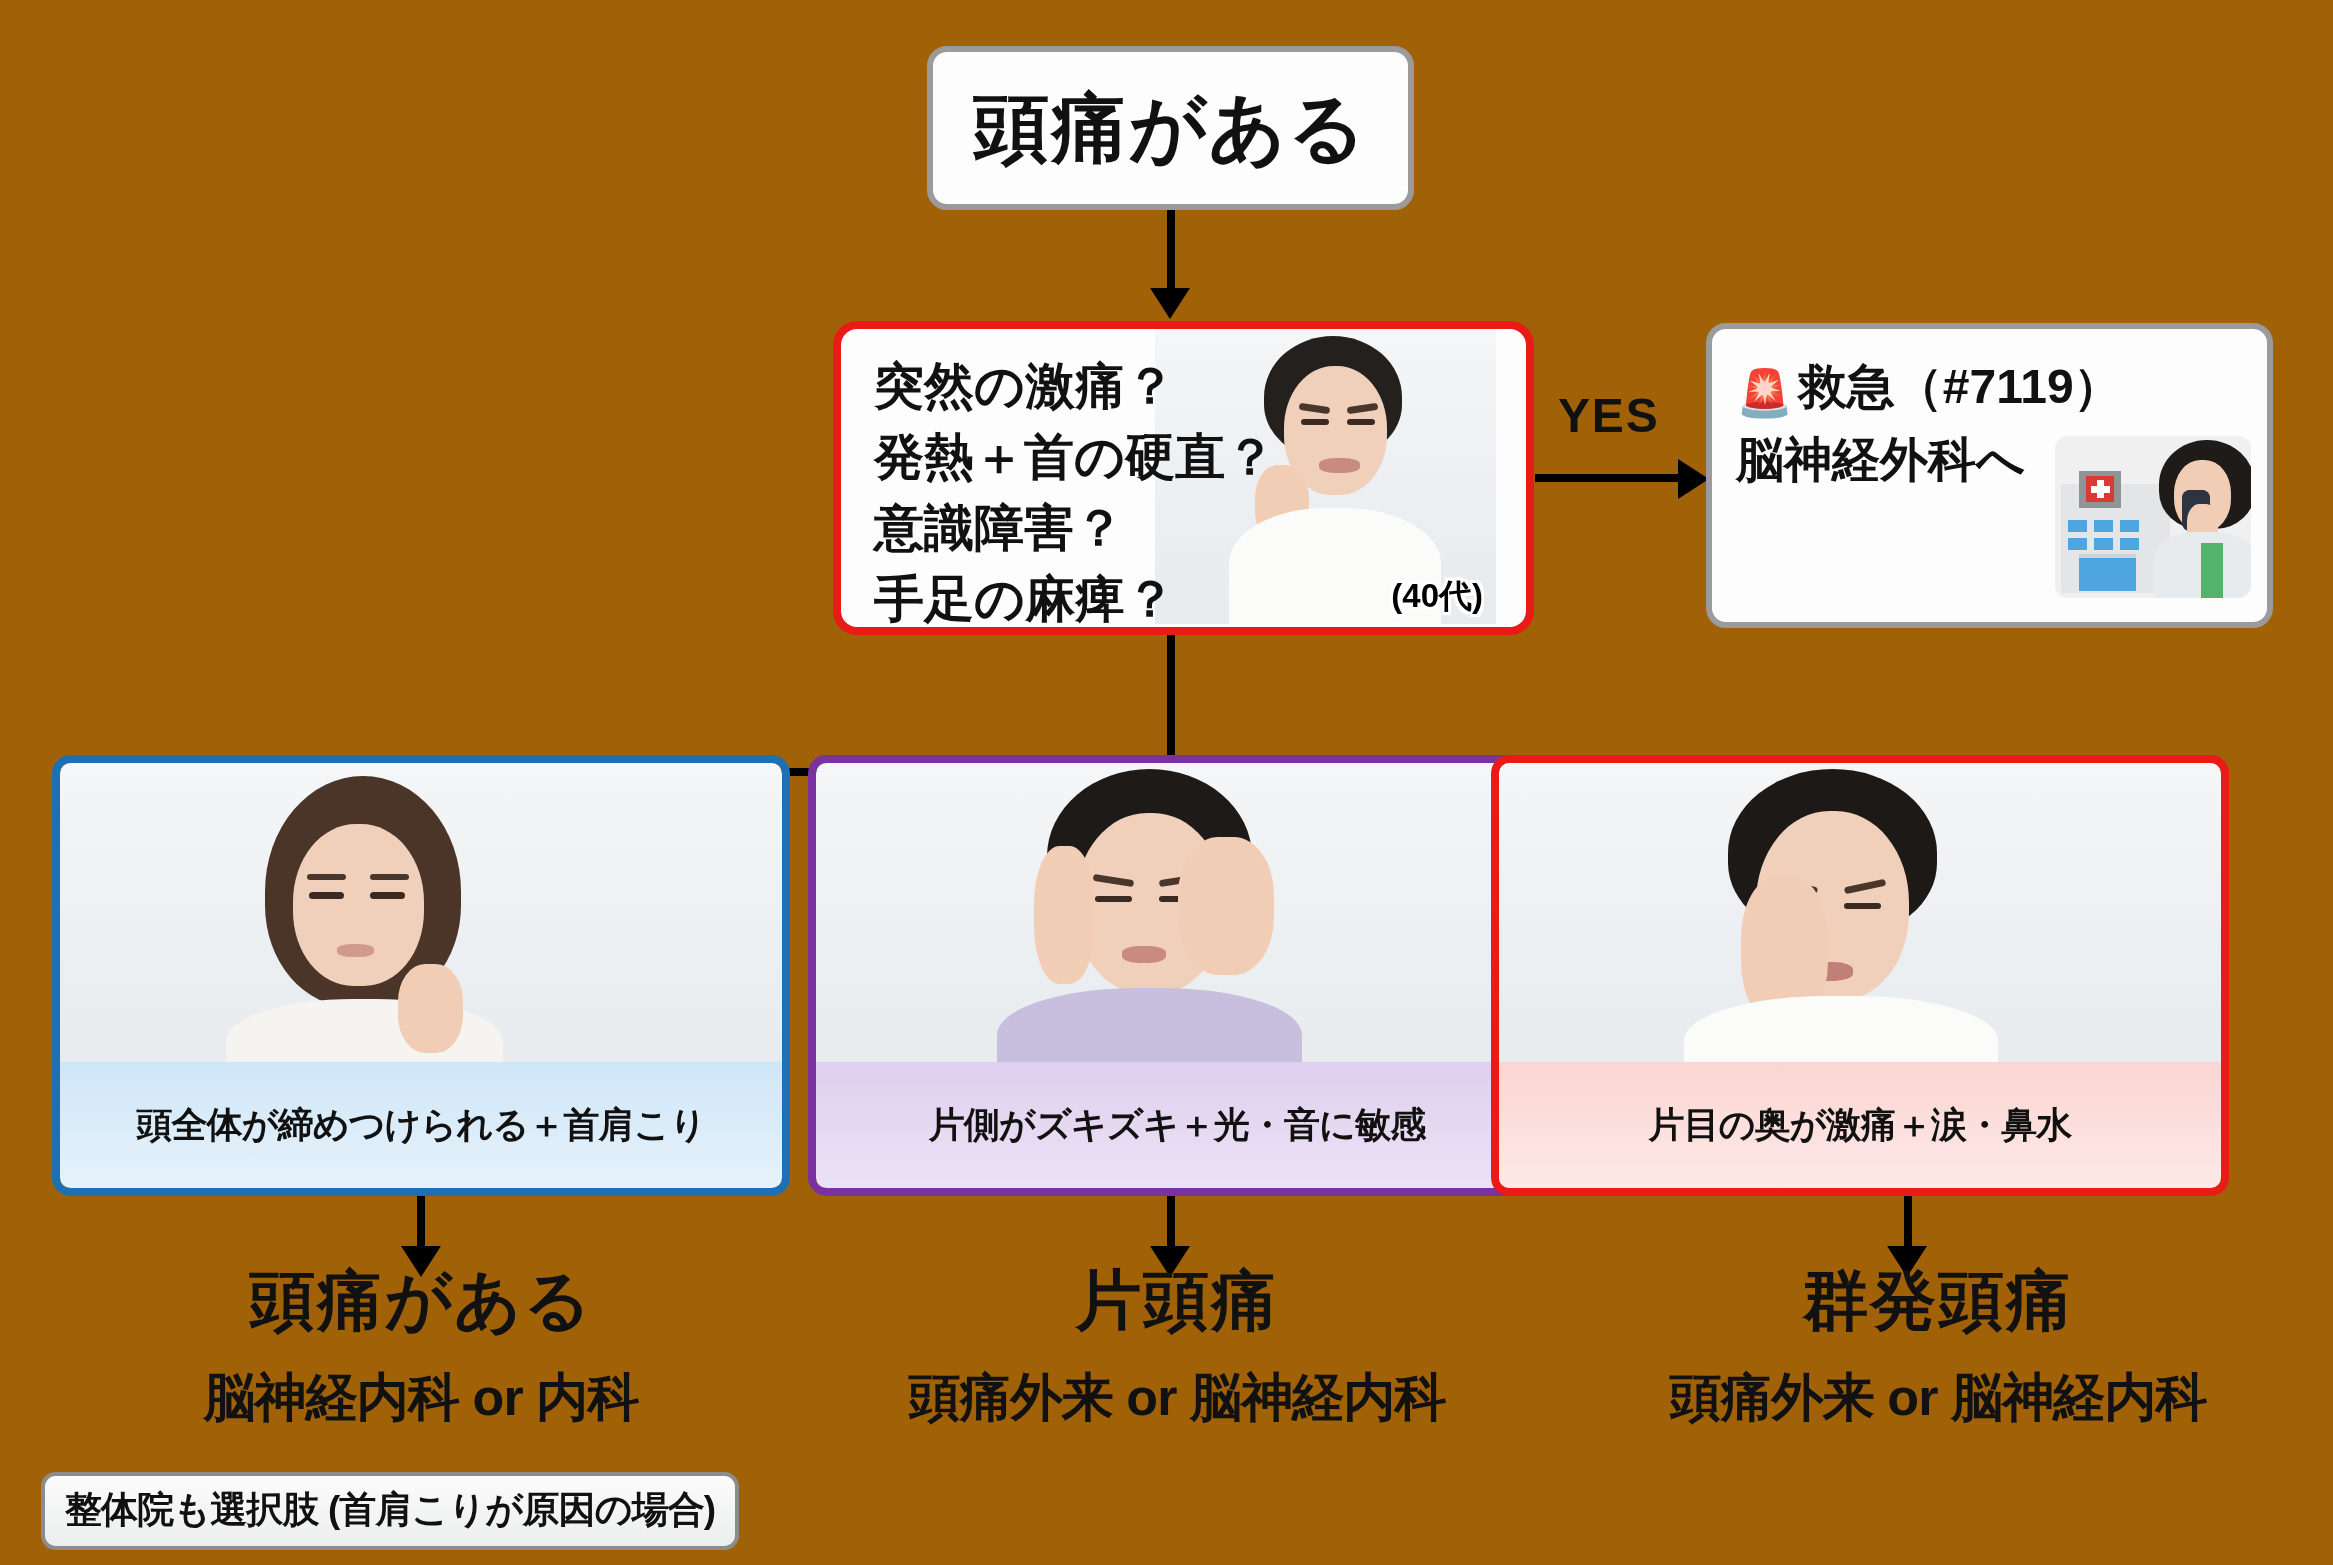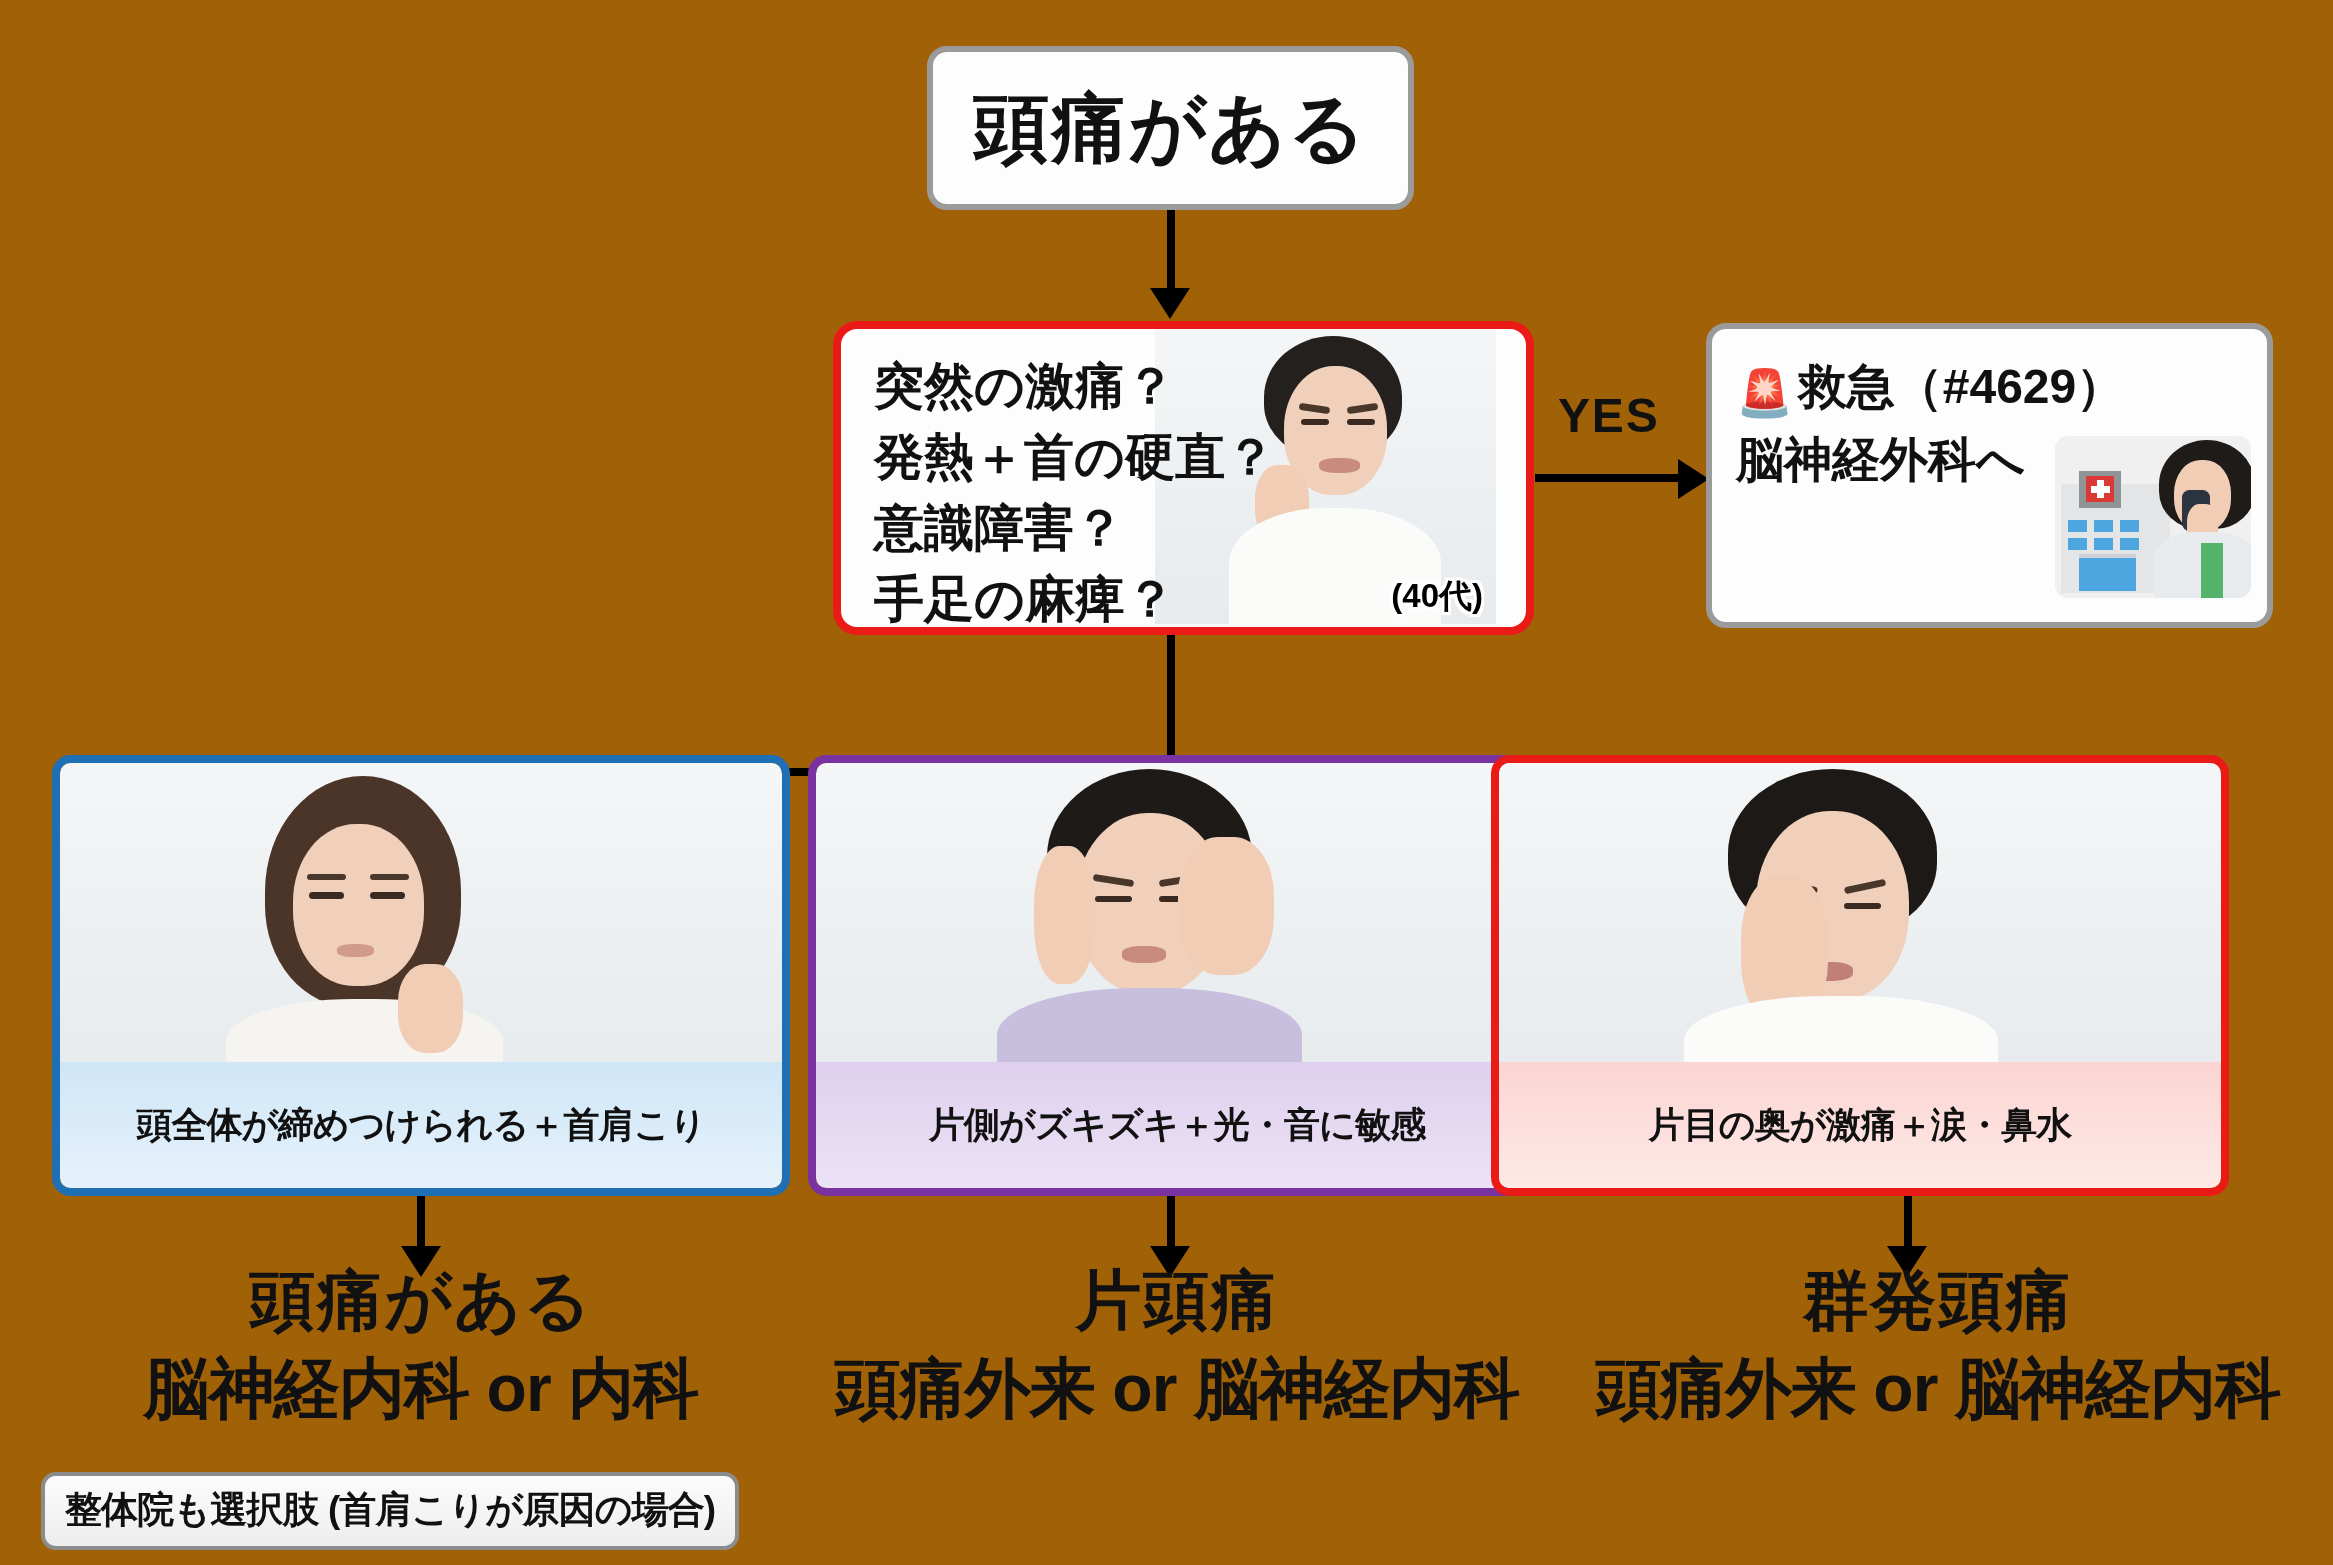--- a/index.html
+++ b/index.html
@@ -201,22 +201,22 @@
     text-align: center;
   }
   .dx .name {
     font-size: 66px;
     font-weight: 700;
     letter-spacing: 1.8px;
     line-height: 1.04;
     white-space: nowrap;
   }
   .dx .dept {
-    margin-top: 9px;
-    font-size: 66px;
+    margin-top: 28px;
+    font-size: 52px;
     font-weight: 700;
     letter-spacing: -0.9px;
     white-space: nowrap;
   }
   #dx-tension { left: 52px; }
   #dx-migraine { left: 808px; }
   #dx-cluster { left: 1569px; }
 
   #extra-note {
     position: absolute;
@@ -289,21 +289,21 @@
     </div>
   </div>
 
   <div id="yes-label">YES</div>
   <div class="conn hline" style="left:1535px; top:474px; width:150px;"></div>
   <div class="arrowhead right" style="left:1678px; top:459px;"></div>
 
   <div class="node rounded-gray" id="emergency-node">
     <div class="em-lines">
       <div>
-        <span class="siren">🚨</span><span>救急（#4629）</span>
+        <span class="siren">🚨</span><span>救急（#7119）</span>
       </div>
       <div>脳神経外科へ</div>
     </div>
 
     <div class="photo" style="left:343px; top:107px; width:196px; height:162px;">
       <div style="position:absolute; inset:0; background:#f0f0f0;"></div>
 
       <div style="position:absolute; left:5.5px; bottom:5.5px; width:109px; height:109px; background:#e3e5e6;"></div>
       <div style="position:absolute; left:24px; bottom:90px; width:42px; height:37px; background:#8f9597;"></div>
       <div style="position:absolute; left:31px; bottom:96px; width:28px; height:26px; background:#d93a36;"></div>

